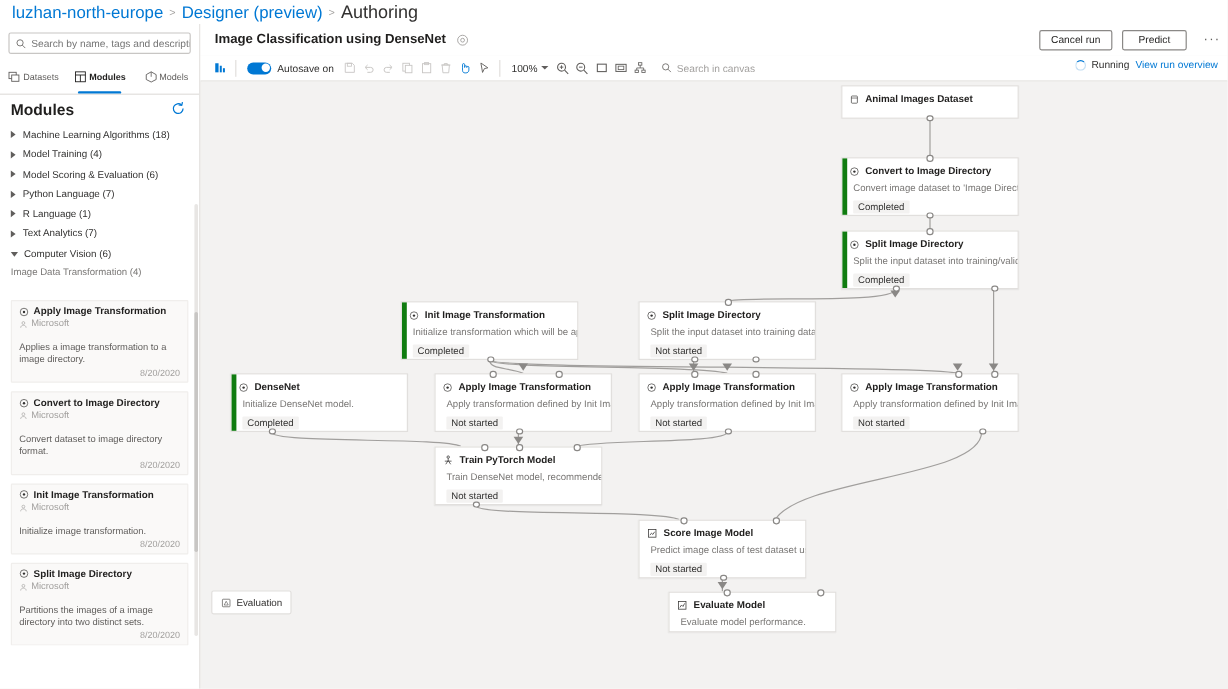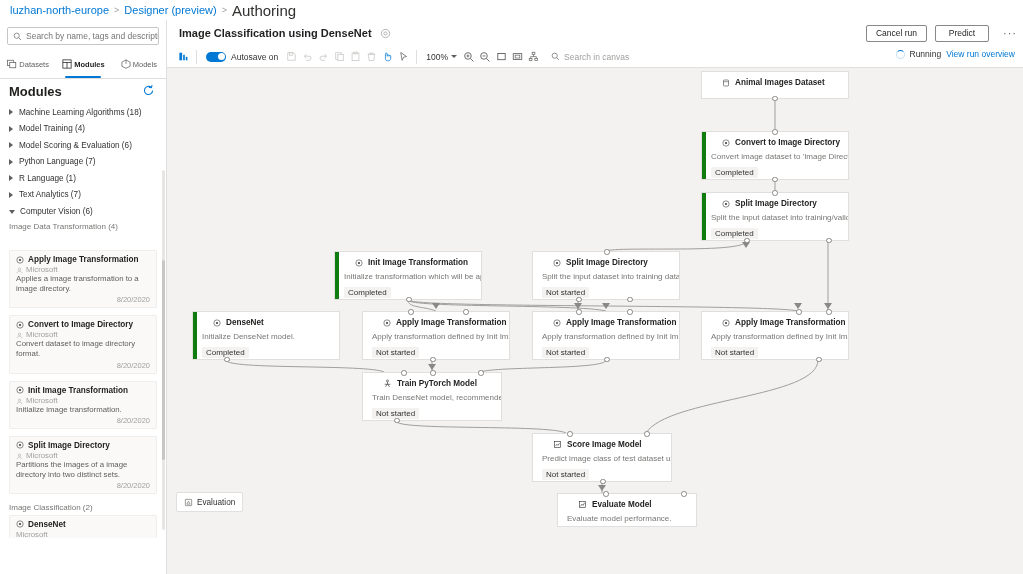--- a/index.html
+++ b/index.html
@@ -11,21 +11,21 @@
     -webkit-font-smoothing:antialiased;
   }
   .app{position:relative;width:1023px;height:574px;background:#f3f2f1;}
 
   
   .breadcrumb{
     position:absolute;left:0;top:0;width:1023px;height:20px;
     background:#ffffff;display:flex;align-items:center;
     padding-left:10px;box-sizing:border-box;
   }
-  .bc-link{color:#0078d4;font-size:11px;cursor:pointer;}
+  .bc-link{color:#0078d4;font-size:14px;cursor:pointer;}
   .bc-sep{color:#a19f9d;font-size:9px;margin:0 5px;}
   .bc-current{color:#323130;font-size:15px;}
 
   
   .leftpanel{
     position:absolute;left:0;top:20px;width:167px;height:554px;
     background:#ffffff;border-right:1px solid #e1dfdd;box-sizing:border-box;
   }
   .search-box{
     position:absolute;left:7px;top:7px;width:152px;height:18px;
@@ -81,21 +81,21 @@
   }
   .cardlist{position:absolute;left:0;top:230px;width:166px;height:288px;overflow:hidden;}
   .card{
     margin:0 9px 7px 9px;background:#faf9f8;border:1px solid #f0eeec;
     border-radius:1px;padding:4px 6px 3px 6px;position:relative;cursor:pointer;
   }
   .card-title{display:flex;align-items:center;gap:4px;}
   .card-title .ct{font-size:8.2px;font-weight:bold;color:#201f1e;}
   .card-pub{display:flex;align-items:flex-end;gap:3px;margin-top:1px;}
   .card-pub .cp{font-size:7.8px;color:#a19f9d;}
-  .card-desc{font-size:7.8px;color:#605e5c;line-height:1.3;margin-top:0;}
+  .card-desc{font-size:7.8px;color:#605e5c;line-height:1.3;margin-top:11px;}
   .card-date{font-size:7.5px;color:#a19f9d;text-align:right;margin-top:1px;}
   .scroll-track{
     position:absolute;right:1px;top:150px;width:3px;height:360px;
     background:#e8e6e4;border-radius:2px;
   }
   .scroll-thumb{
     position:absolute;right:1px;top:240px;width:3px;height:200px;
     background:#c8c6c4;border-radius:2px;
   }
 
@@ -162,21 +162,21 @@
     background:#f3f2f1;overflow:hidden;
   }
   .edges{position:absolute;left:0;top:0;width:855px;height:506px;}
 
   .node{
     position:absolute;background:#ffffff;border:1px solid #e1dfdd;
     box-sizing:border-box;cursor:pointer;
     box-shadow:0 0.3px 0.9px rgba(0,0,0,.08);
   }
   .node .bar{position:absolute;left:0;top:0;bottom:0;width:3.5px;background:#107c10;}
-  .node .nhead{display:flex;align-items:center;gap:5px;padding:6px 6px 0 20px;}
+  .node .nhead{display:flex;align-items:center;gap:5px;padding:6px 6px 0 6px;}
   .node .ntitle{font-size:8.2px;font-weight:bold;color:#201f1e;white-space:nowrap;}
   .node .ndesc{
     font-size:8px;color:#797775;padding:5px 7px 0 9px;line-height:1.25;
     white-space:nowrap;overflow:hidden;
   }
   .node .status{
     display:inline-block;margin:5px 0 0 9px;font-size:8px;color:#323130;
     background:#f3f2f1;border-radius:1px;padding:1px 4px;
   }
   .port{

